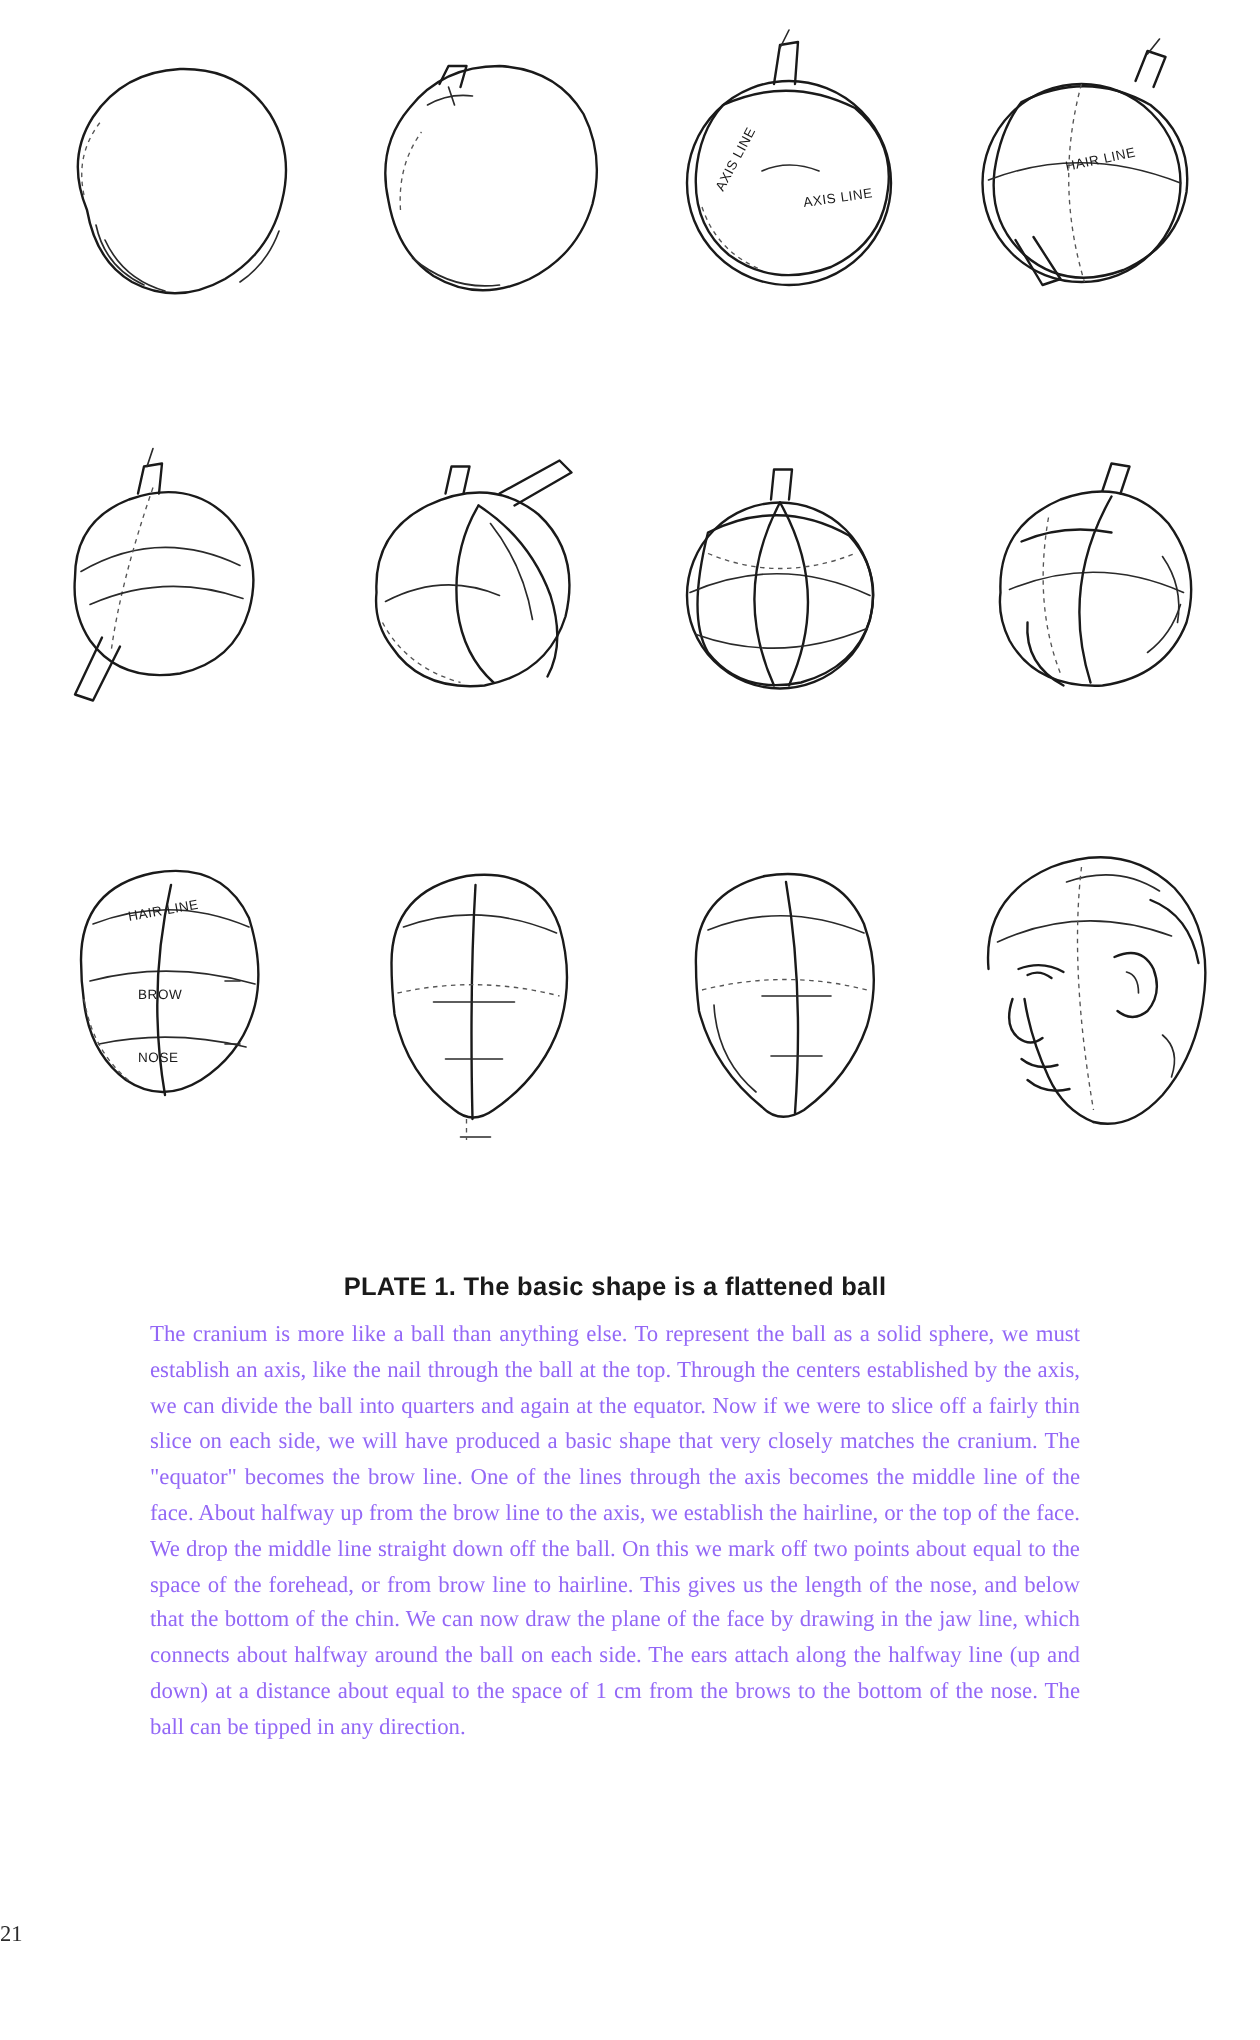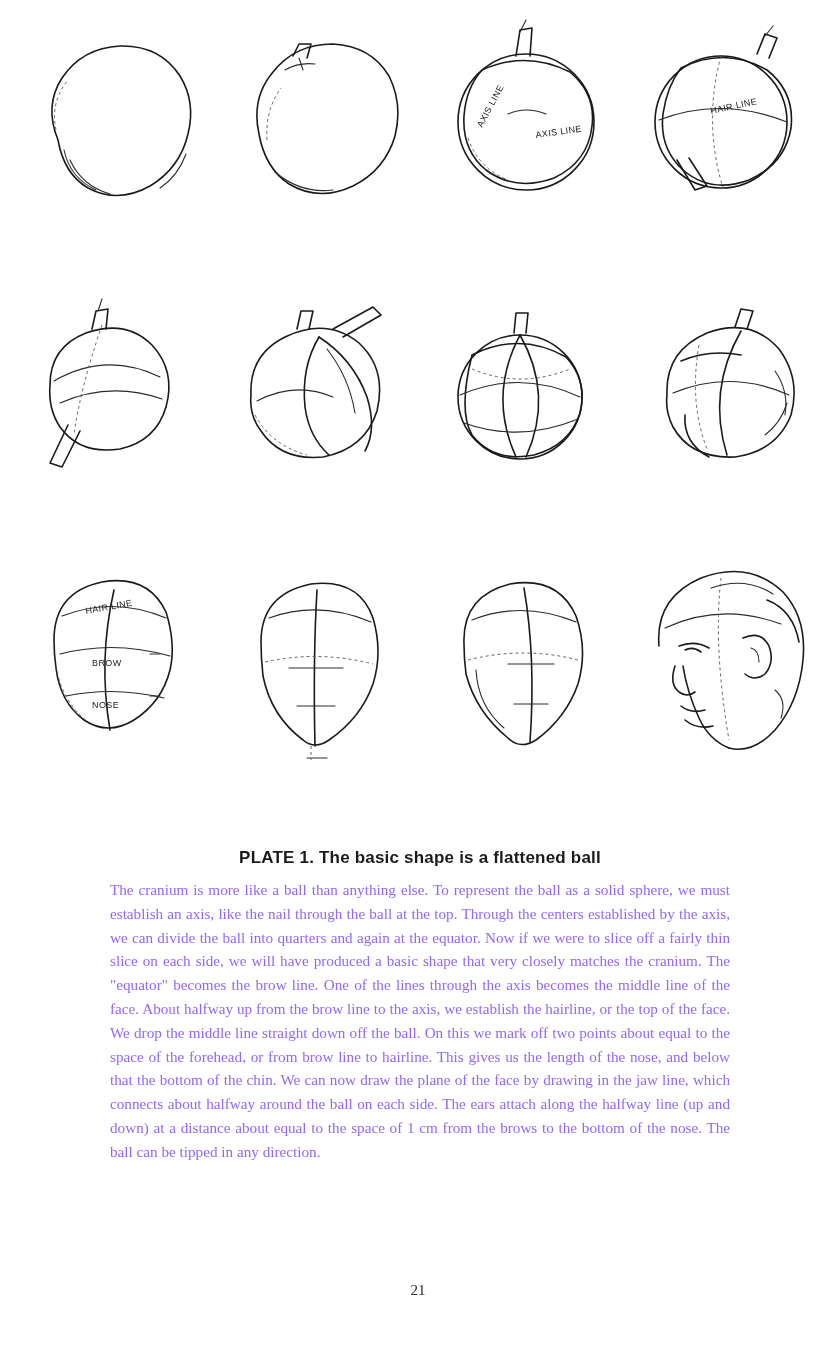--- a/index.html
+++ b/index.html
@@ -77,21 +77,21 @@
   .hand-label {
     font-family: "Liberation Sans", sans-serif;
     font-size: 9px;
     fill: #1a1a1a;
     letter-spacing: 0.4px;
   }
 
   
   .caption-block {
     position: absolute;
-    left: 110px;
+    left: 100px;
     top: 848px;
     width: 620px;
   }
   .plate-title {
     font-family: "Liberation Sans", sans-serif;
     font-weight: bold;
     font-size: 17px;
     text-align: center;
     color: #1a1a1a;
     letter-spacing: 0.2px;
@@ -106,21 +106,20 @@
     text-align: justify;
     text-justify: inter-word;
     margin: 0;
     opacity: 0.93;
   }
   .page-number {
     position: absolute;
     left: 0;
     top: 1282px;
     width: 836px;
-    text-align: center;
     font-family: "Liberation Serif", serif;
     font-size: 15px;
     color: #2b2b2b;
   }
 </style>
 </head>
 <body>
 
 <div class="page">
 

